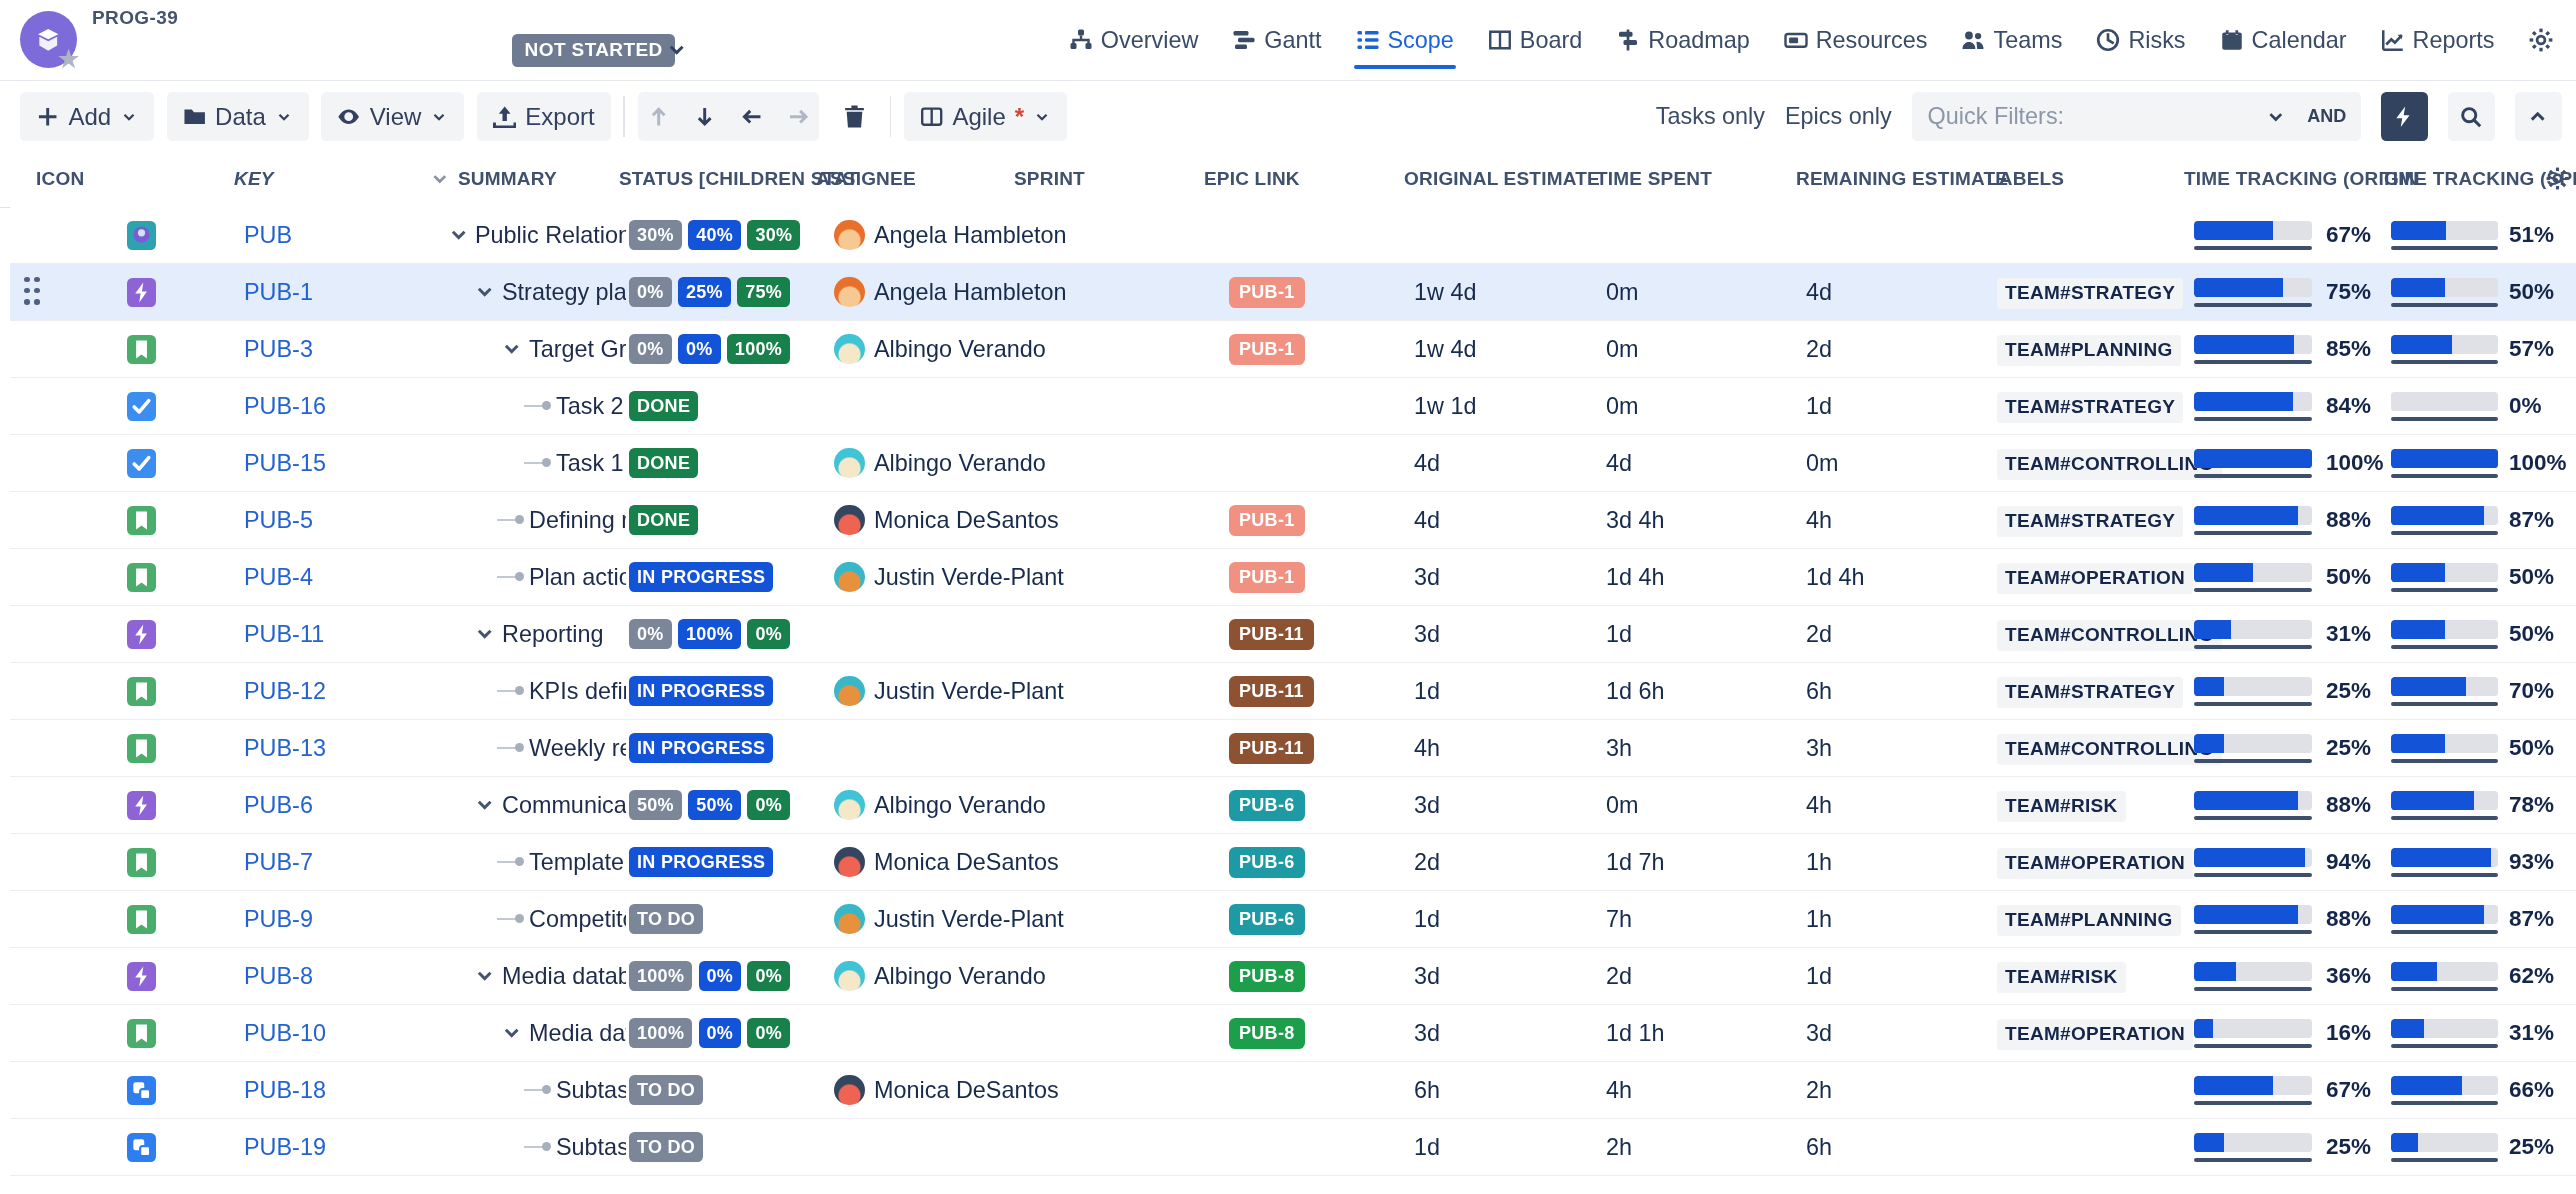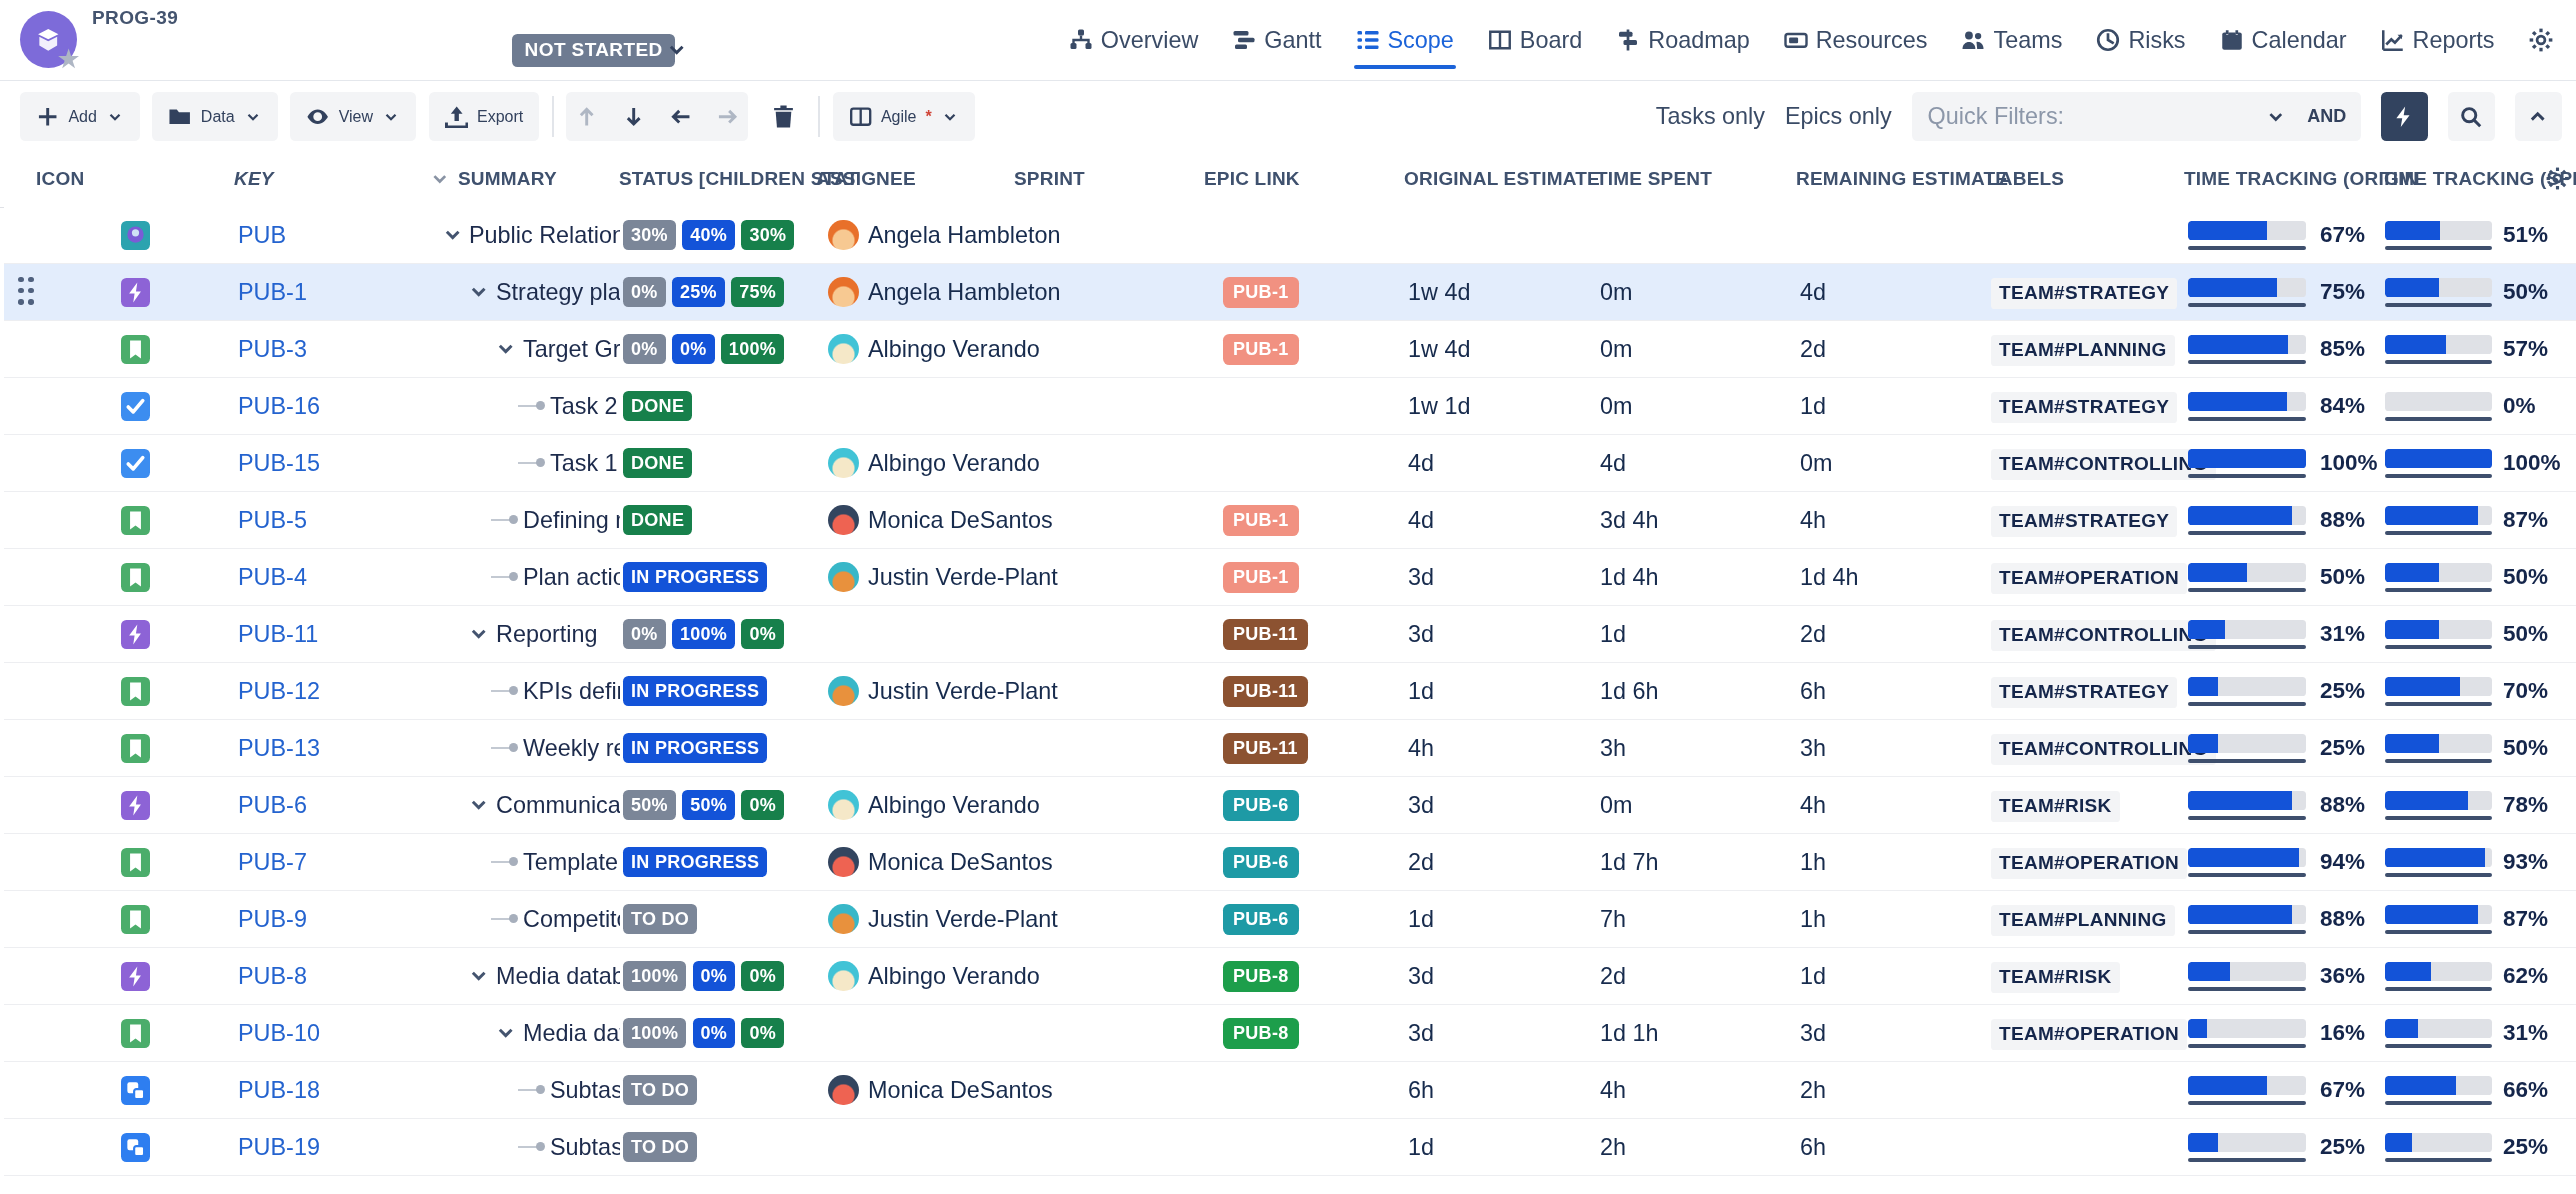--- a/index.html
+++ b/index.html
@@ -17,21 +17,21 @@
 
   #nav{position:absolute;right:21.6px;top:14.4px;height:52px;display:flex;align-items:center;gap:34px;}
   .tab{display:flex;align-items:center;gap:8px;font-size:23.4px;color:#3A4B66;position:relative;cursor:pointer;font-weight:500;}
   .tab svg{width:24px;height:24px;}
   .tab.active{color:#1B63D9;}
   .tab.active::after{content:"";position:absolute;left:-1.8px;right:-1.8px;bottom:-15.3px;height:4.5px;border-radius:2.7px;background:#1B63D9;}
 
   
   #toolbar{position:absolute;left:0;top:82px;width:2576px;height:69px;border-bottom:1.8px solid #E9EBEF;background:#fff;}
   .tb-left{position:absolute;left:20px;top:10px;display:flex;align-items:center;gap:12.6px;height:49px;}
-  .tbtn{height:49px;background:#F3F4F6;border-radius:5.4px;display:flex;align-items:center;gap:9px;padding:0 16px;font-size:16px;font-weight:500;color:#32415D;cursor:pointer;}
+  .tbtn{height:49px;background:#F3F4F6;border-radius:5.4px;display:flex;align-items:center;gap:9px;padding:0 16px;font-size:24px;font-weight:500;color:#32415D;cursor:pointer;}
   .tbtn svg{width:23.4px;height:23.4px;}
   .tb-sep{width:1.8px;height:41px;background:#E2E5EA;}
   .arrowgrp{height:49px;background:#F3F4F6;border-radius:5.4px;display:flex;align-items:center;padding:0 9px;gap:23.4px;}
   .arrowgrp .arr{width:23.4px;height:23.4px;color:#32415D;cursor:pointer;}
   .arrowgrp .arr.disabled{color:#AFB7C4;}
   .trashbtn{width:45px;height:49px;display:flex;align-items:center;justify-content:center;color:#32415D;cursor:pointer;}
   .red{color:#D04437;font-weight:700;}
   .tb-right{position:absolute;right:14.4px;top:10px;display:flex;align-items:center;gap:20px;height:49px;}
   .txtbtn{font-size:23.4px;color:#3A4B66;cursor:pointer;}
   #quickfilters{width:449px;height:49px;background:#F3F4F6;border-radius:5.4px;position:relative;display:flex;align-items:center;cursor:text;}
@@ -41,21 +41,21 @@
   .sqbtn{width:47px;height:49px;border-radius:5.4px;display:flex;align-items:center;justify-content:center;cursor:pointer;}
   .sqbtn.dark{background:#32435F;color:#fff;}
   .sqbtn.light{background:#F3F4F6;color:#32415D;}
 
   
   #thead{position:absolute;left:0;top:151px;width:2576px;height:56px;border-bottom:1.8px solid #DFE1E6;background:#fff;}
   .hcell{position:absolute;top:0;height:56px;display:flex;align-items:center;font-size:19px;font-weight:700;color:#3F516E;letter-spacing:0.2px;white-space:nowrap;}
   .hchev{position:absolute;top:17px;color:#8993A4;}
   #hgear{position:absolute;left:2545px;top:15.3px;width:25px;height:25px;color:#3F516E;cursor:pointer;}
 
-  #tbody{position:absolute;left:4px;top:207px;width:2112px;}
+  #tbody{position:absolute;left:10px;top:207px;width:2112px;}
   .row{position:relative;width:2576px;height:56px;border-bottom:0.9px solid #EDEEF1;background:#fff;}
   .row.selected{background:#E3EDFC;}
   .cell{position:absolute;top:0;height:56px;display:flex;align-items:center;}
   .drag{position:absolute;left:14.4px;top:12.6px;width:18px;height:30.5px;display:grid;grid-template-columns:6.3px 6.3px;gap:3.6px;cursor:grab;}
   .drag i{width:5.4px;height:5.4px;border-radius:50%;background:#50617E;}
   .ticon{position:absolute;left:117px;top:13.5px;width:29px;height:29px;border-radius:5.4px;display:flex;align-items:center;justify-content:center;}
   .key{position:absolute;left:234px;top:0;height:56px;display:flex;align-items:center;font-size:23.4px;color:#2463CF;text-decoration:none;cursor:pointer;}
   .expander{position:absolute;top:16px;width:23.4px;height:23.4px;color:#44546F;cursor:pointer;}
   .conn{position:absolute;top:0;height:56px;width:30.5px;}
   .conn::before{content:"";position:absolute;left:0;top:27px;width:19px;height:1.8px;background:#C3C9D2;}

